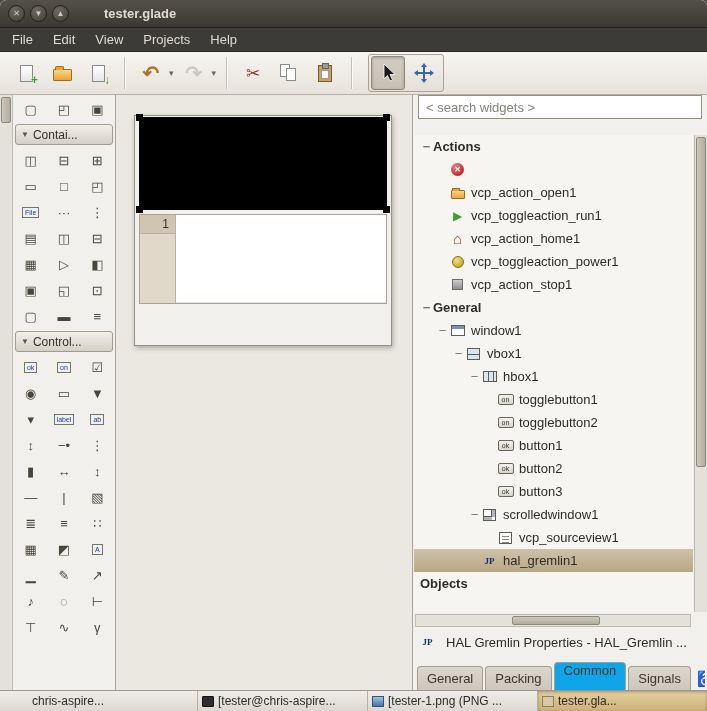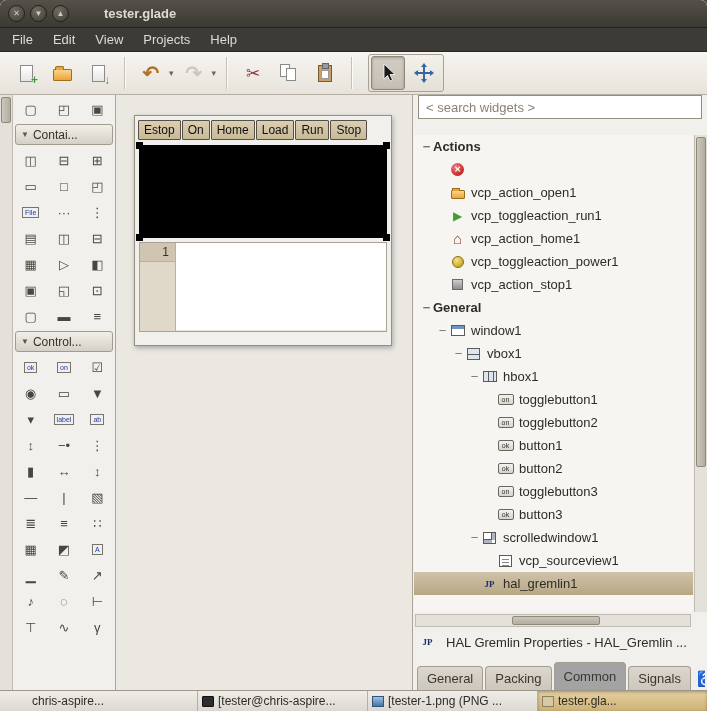--- a/index.html
+++ b/index.html
@@ -153,21 +153,21 @@
   .hthumb { position:absolute; top:1px; bottom:1px; left:35%; width:32%;
             background:linear-gradient(#ccc7bc,#b3ada0); border:1px solid #8f897c; border-radius:2px; }
   .props-title { position:absolute; left:6px; right:4px; top:537px; height:20px;
                  display:flex; align-items:center; gap:5px; font-size:13px; color:#2e2c28;
                  white-space:nowrap; overflow:hidden; }
   .tabs { position:absolute; left:4px; right:2px; top:560px; height:35px;
           display:flex; align-items:flex-end; gap:2px; overflow:hidden; }
   .tab { height:24px; padding:4px 9px 0; font-size:13px; color:#3a372f;
          border:1px solid #a59d8f; border-bottom:none; border-radius:4px 4px 0 0;
          background:linear-gradient(#dcd7ce,#ccc6bb); }
-  .tab.active { background:#a3a3a3; height:28px; padding-top:6px; }
+  .tab.active { background:#0ea5e9; height:28px; padding-top:0; }
   .a11y { margin:0 0 4px 4px; color:#2f62a8; font-size:15px; line-height:1; }
 
   
   .taskbar { position:absolute; left:0; right:0; bottom:0; height:21px;
              background:linear-gradient(#f0ede8,#dcd8d1); border-top:1px solid #9d978c;
              display:flex;padding-left:28px; }
   .task-item { flex:1; display:flex; align-items:center; gap:4px; padding:0 4px;
                border-left:1px solid #b5afa4; font-size:12px; color:#2e2c28;
                white-space:nowrap; overflow:hidden; }
   .task-item:first-child { border-left:none; }
@@ -507,28 +507,20 @@
             </span>
             <span class="pal-item">
               <span>γ</span>
             </span>
           </div>
         </div>
     </div>
 
     <div class="canvas">
       <div class="design-window">
-        <div class="dw-toolbar">
-            <button class="dw-btn">Estop</button>
-            <button class="dw-btn">On</button>
-            <button class="dw-btn">Home</button>
-            <button class="dw-btn">Load</button>
-            <button class="dw-btn">Run</button>
-            <button class="dw-btn">Stop</button>
-          </div>
         <div class="dw-black">
           <span class="handle h-tl"></span>
           <span class="handle h-tr"></span>
           <span class="handle h-bl"></span>
           <span class="handle h-br"></span>
         </div>
         <div class="dw-source">
           <div class="dw-gutter">
             <div class="dw-line1">1</div>
           </div>
@@ -634,27 +626,20 @@
           <div class="tree-row" style="padding-left: 70px;">
             <span class="exp"></span>
             <span class="tico">
               <span class="ti-btn">ok</span>
             </span>
             <span>button2</span>
           </div>
           <div class="tree-row" style="padding-left: 70px;">
             <span class="exp"></span>
             <span class="tico">
-              <span class="ti-btn">on</span>
-            </span>
-            <span>togglebutton3</span>
-          </div>
-          <div class="tree-row" style="padding-left: 70px;">
-            <span class="exp"></span>
-            <span class="tico">
               <span class="ti-btn">ok</span>
             </span>
             <span>button3</span>
           </div>
           <div class="tree-row" style="padding-left: 54px;">
             <span class="exp">−</span>
             <span class="tico">
               <span class="ti-scroll"></span>
             </span>
             <span>scrolledwindow1</span>
@@ -665,20 +650,23 @@
               <span class="ti-text"></span>
             </span>
             <span>vcp_sourceview1</span>
           </div>
           <div class="tree-row selected" style="padding-left: 54px;">
             <span class="exp"></span>
             <span class="tico">
               <span class="ti-gremlin">JP</span>
             </span>
             <span>hal_gremlin1</span>
+          </div>
+          <div class="tree-row bold" style="padding-left: 6px;">
+            <span>Objects</span>
           </div>
         </div>
       <div class="vscroll">
         <div class="vthumb"></div>
       </div>
       <div class="hscroll">
         <div class="hthumb"></div>
       </div>
       <div class="props-title">
         <span class="tico">

